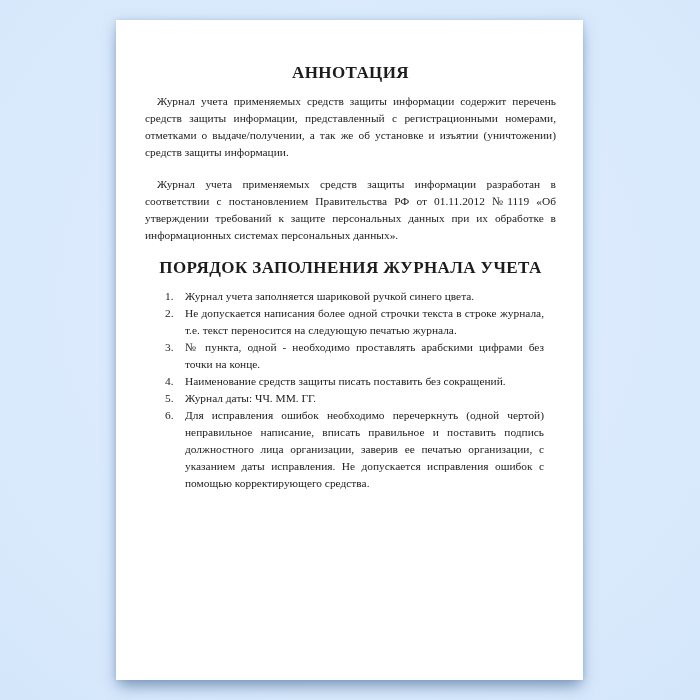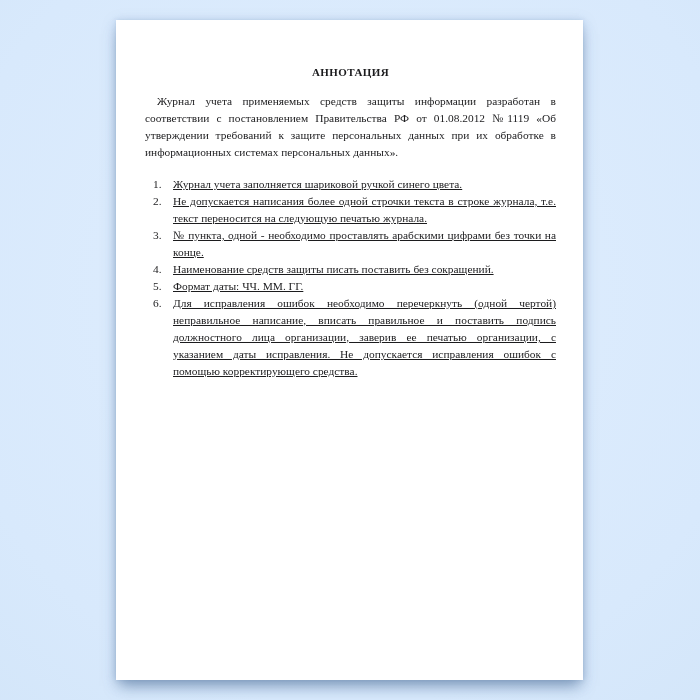--- a/index.html
+++ b/index.html
@@ -25,41 +25,40 @@
     box-shadow: 0 10px 14px -4px rgba(88, 120, 160, 0.60),
                 0 3px 12px rgba(110, 140, 180, 0.35),
                 0 0 4px rgba(120, 150, 190, 0.25);
     padding: 44px 27px 0 29px;
     font-family: "Liberation Serif", "DejaVu Serif", serif;
     font-size: 11.4px;
     line-height: 17px;
     color: #1c1c1e;
   }
   .doc-title, .section-title {
-    font-size: 11px;
+    font-size: 17px;
     font-weight: bold;
     text-align: center;
     letter-spacing: 0.4px;
     margin: 0 0 12px 0;
     line-height: 17px;
   }
   .section-title {
     margin: 9px 0 11px 0;
   }
   .para {
     margin: 0 0 15px 0;
     text-align: justify;
     text-indent: 12px;
   }
   ol.rules {
-    margin: 0;
+    margin: 12px;
     padding: 0;
     list-style: none;
     counter-reset: rule;
-    text-decoration: underline;
   }
   ol.rules li {
     counter-increment: rule;
     position: relative;
     padding-left: 28px;
     text-align: justify;
   }
   ol.rules li::before {
     content: counter(rule) ".";
     position: absolute;
@@ -68,27 +67,29 @@
   }
 </style>
 </head>
 <body>
 
 <div class="stage">
   <div class="sheet">
 
     <h1 class="doc-title">АННОТАЦИЯ</h1>
 
+    <p class="para">Журнал учета применяемых средств защиты информации содержит перечень средств защиты информации, представленный с регистрационными номерами, отметками о выдаче/получении, а так же об установке и изъятии (уничтожении) средств защиты ин­формации.</p>
 
-    <p class="para">Журнал учета применяемых средств защиты информации разработан в соответствии с постановлением Правительства РФ от 01.08.2012 №1119 «Об утверждении требований к защите персональных данных при их обработке в информационных системах персо­нальных данных».</p>
+    <p class="para">Журнал учета применяемых средств защиты информации разработан в соответствии с постановлением Правительства РФ от 01.11.2012 №1119 «Об утверждении требований к защите персональных данных при их обработке в информационных системах персо­нальных данных».</p>
 
+    <h2 class="section-title">ПОРЯДОК ЗАПОЛНЕНИЯ ЖУРНАЛА УЧЕТА</h2>
 
     <ol class="rules">
       <li>Журнал учета заполняется шариковой ручкой синего цвета.</li>
       <li>Не допускается написания более одной строчки текста в строке журнала, т.е. текст переносится на следующую печатью журнала.</li>
       <li>№ пункта,  одной - необходимо проставлять арабскими цифрами без точки на конце.</li>
       <li>Наименование средств защиты писать поставить без сокращений.</li>
-      <li>Формат даты: ЧЧ. ММ. ГГ.</li>
+      <li>Журнал даты: ЧЧ. ММ. ГГ.</li>
       <li>Для исправления ошибок необходимо перечеркнуть (одной чертой) неправильное написание, вписать правильное и поставить подпись должностного лица организации, заверив ее печатью организации, с указанием даты исправления. Не допускается исправления ошибок с помощью корректирующего средства.</li>
     </ol>
 
   </div>
 </div>
 
 </body></html>

